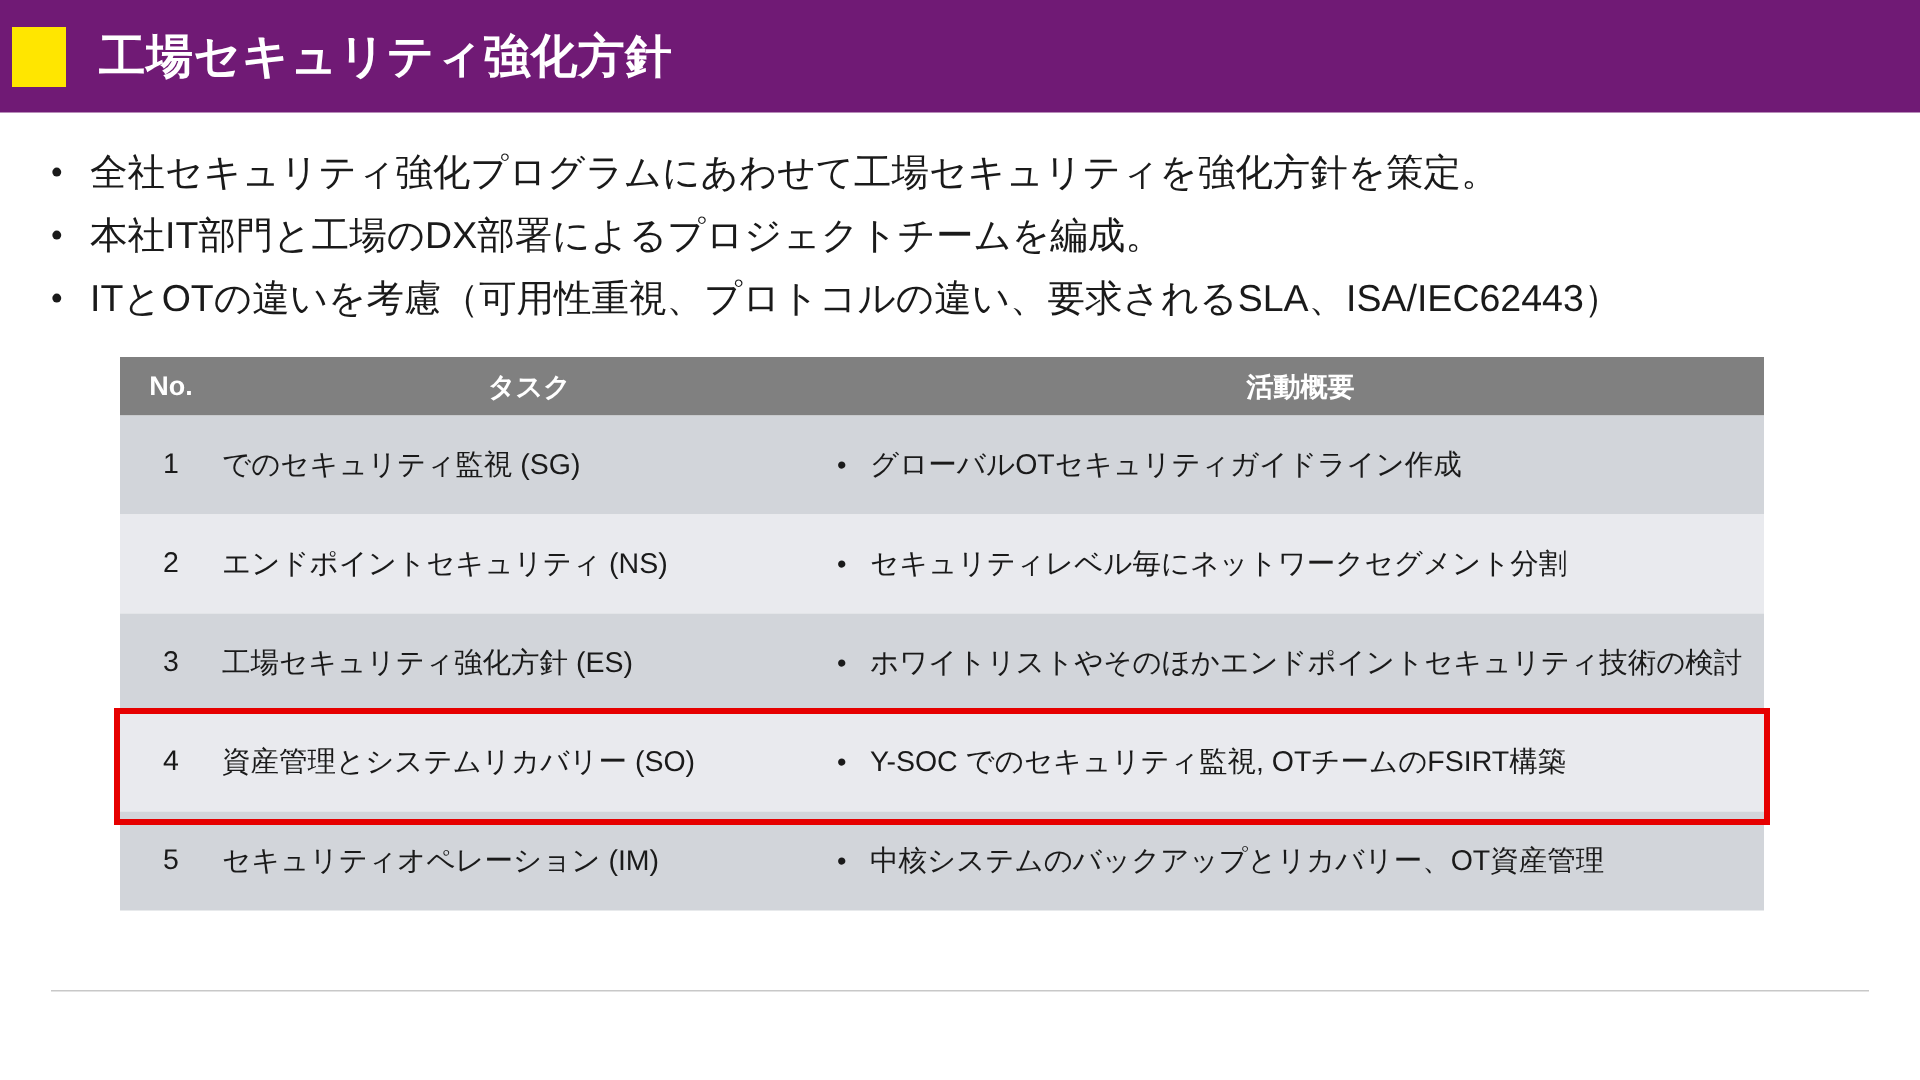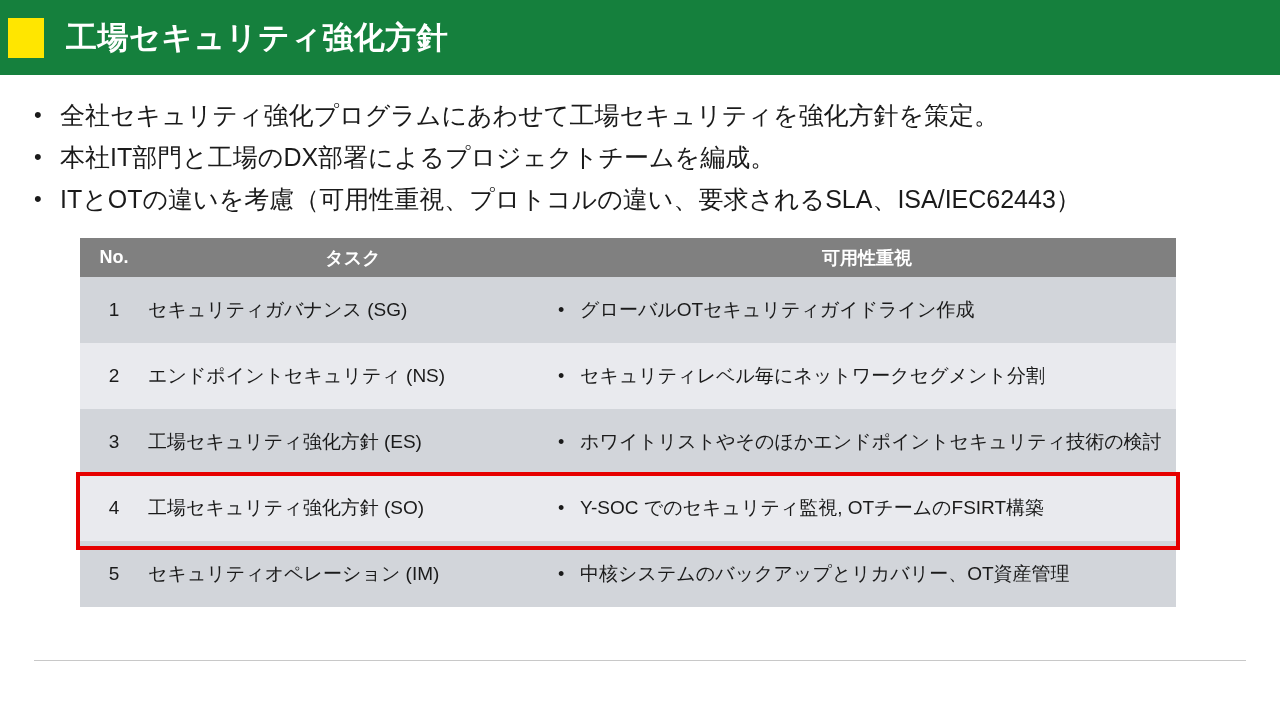--- a/index.html
+++ b/index.html
@@ -15,21 +15,21 @@
     position: relative;
   }
 
   
   .header {
     position: absolute;
     top: 0;
     left: 0;
     width: 1280px;
     height: 75px;
-    background: #15803d;
+    background: #701a75;
     display: flex;
     align-items: center;
   }
   .header-accent {
     width: 36px;
     height: 40px;
     background: #ffe600;
     margin-left: 8px;
     flex: none;
   }
@@ -183,27 +183,27 @@
   <table class="main">
     <colgroup>
       <col class="col-no">
       <col class="col-task">
       <col class="col-act">
     </colgroup>
     <thead>
       <tr>
         <th>No.</th>
         <th>タスク</th>
-        <th>可用性重視</th>
+        <th>活動概要</th>
       </tr>
     </thead>
     <tbody>
       <tr class="row-a">
         <td class="cell-no">1</td>
-        <td class="cell-task">セキュリティガバナンス (SG)</td>
+        <td class="cell-task">でのセキュリティ監視 (SG)</td>
         <td class="cell-act">
           <div class="act-inner">
             <span class="adot">•</span>
             <span>グローバルOTセキュリティガイドライン作成</span>
           </div>
         </td>
       </tr>
       <tr class="row-b">
         <td class="cell-no">2</td>
         <td class="cell-task">エンドポイントセキュリティ (NS)</td>
@@ -219,21 +219,21 @@
         <td class="cell-task">工場セキュリティ強化方針 (ES)</td>
         <td class="cell-act">
           <div class="act-inner">
             <span class="adot">•</span>
             <span>ホワイトリストやそのほかエンドポイントセキュリティ技術の検討</span>
           </div>
         </td>
       </tr>
       <tr class="row-b">
         <td class="cell-no">4</td>
-        <td class="cell-task">工場セキュリティ強化方針 (SO)</td>
+        <td class="cell-task">資産管理とシステムリカバリー (SO)</td>
         <td class="cell-act">
           <div class="act-inner">
             <span class="adot">•</span>
             <span>Y-SOC でのセキュリティ監視, OTチームのFSIRT構築</span>
           </div>
         </td>
       </tr>
       <tr class="row-a">
         <td class="cell-no">5</td>
         <td class="cell-task">セキュリティオペレーション (IM)</td>

